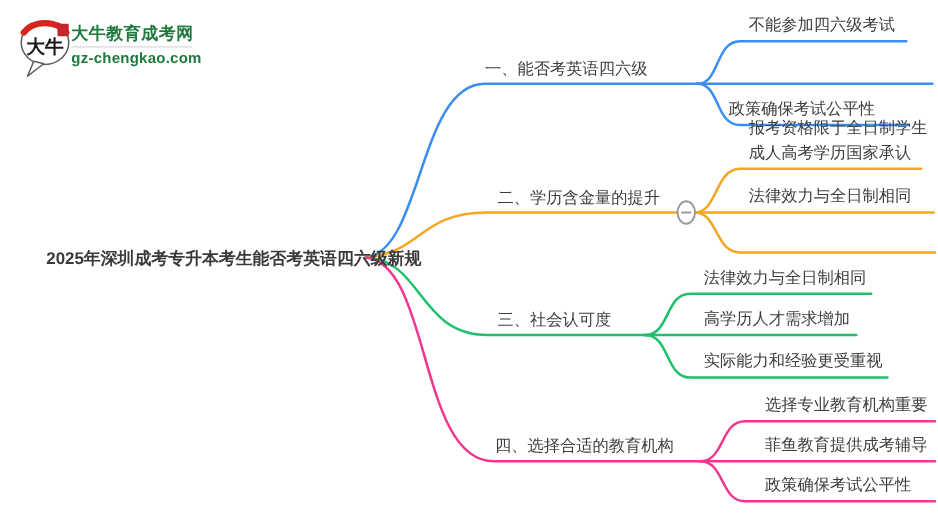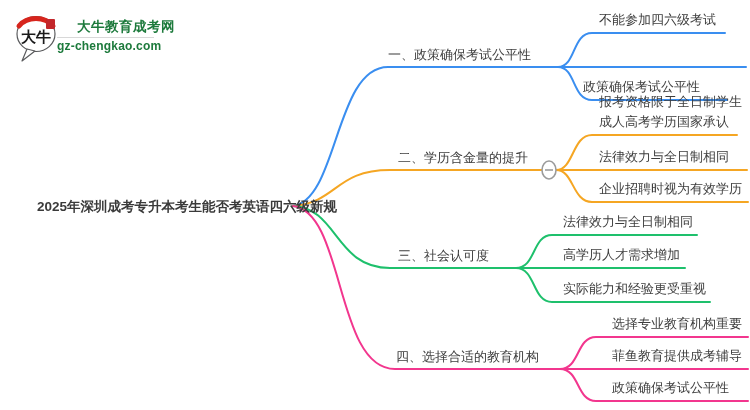--- a/index.html
+++ b/index.html
@@ -75,44 +75,43 @@
       <path d="M560,369 C580,369 576,401 596,401 L748,401"></path>
     </g>
     <g>
       <ellipse cx="549" cy="170" rx="7" ry="9" stroke="#9b9b9b" stroke-width="1.6" fill="#ffffff"></ellipse>
       <line x1="545" y1="170" x2="553" y2="170" stroke="#9b9b9b" stroke-width="1.6"></line>
     </g>
   </svg>
 
   <div class="topic root-topic n-root">2025年深圳成考专升本考生能否考英语四六级新规</div>
 
-  <div class="topic branch-label n-b1">一、政策确保考试公平性</div>
+  <div class="topic branch-label n-b1">一、能否考英语四六级</div>
   <div class="topic branch-label n-b2">二、学历含金量的提升</div>
   <div class="topic branch-label n-b3">三、社会认可度</div>
   <div class="topic branch-label n-b4">四、选择合适的教育机构</div>
 
   <div class="topic child-topic n-c1">不能参加四六级考试</div>
   <div class="topic child-topic n-c2">报考资格限于全日制学生</div>
   <div class="topic child-topic n-c3">政策确保考试公平性</div>
   <div class="topic child-topic n-c4">成人高考学历国家承认</div>
   <div class="topic child-topic n-c5">法律效力与全日制相同</div>
-  <div class="topic child-topic n-c6">企业招聘时视为有效学历</div>
   <div class="topic child-topic n-c7">法律效力与全日制相同</div>
   <div class="topic child-topic n-c8">高学历人才需求增加</div>
   <div class="topic child-topic n-c9">实际能力和经验更受重视</div>
   <div class="topic child-topic n-c10">选择专业教育机构重要</div>
   <div class="topic child-topic n-c11">菲鱼教育提供成考辅导</div>
   <div class="topic child-topic n-c12">政策确保考试公平性</div>
 
   <div class="logo">
     <svg class="logo-bubble" width="44" height="52" viewBox="0 0 44 52">
       <ellipse cx="22" cy="22" rx="19" ry="17.5" fill="#ffffff" stroke-width="1.2" stroke="#5a5b5d"></ellipse>
       <path d="M13,37 L8,49 L21,39 Z" fill="#ffffff" stroke-width="1.2" stroke-linejoin="round" stroke="#5a5b5d"></path>
       <path d="M5,14 A20,16 0 0 1 39,14" fill="none" stroke-width="5" stroke-linecap="round" stroke="#d7251d"></path>
       <rect x="32" y="7" width="9" height="10" rx="1" fill="#c3272b"></rect>
       <text x="7" y="30" font-size="15" font-weight="bold" font-family="Liberation Sans, DejaVu Sans, sans-serif" fill="#1a1a1a">大牛</text>
     </svg>
-    <div class="logo-name" style="color: rgb(29, 122, 60); margin-left: 20px;">大牛教育成考网</div>
+    <div class="logo-name" style="color: rgb(29, 122, 60);">大牛教育成考网</div>
     <div class="logo-divider"></div>
     <div class="logo-url" style="color: rgb(29, 122, 60);">gz-chengkao.com</div>
   </div>
 
 </div>
 
 </body></html>

